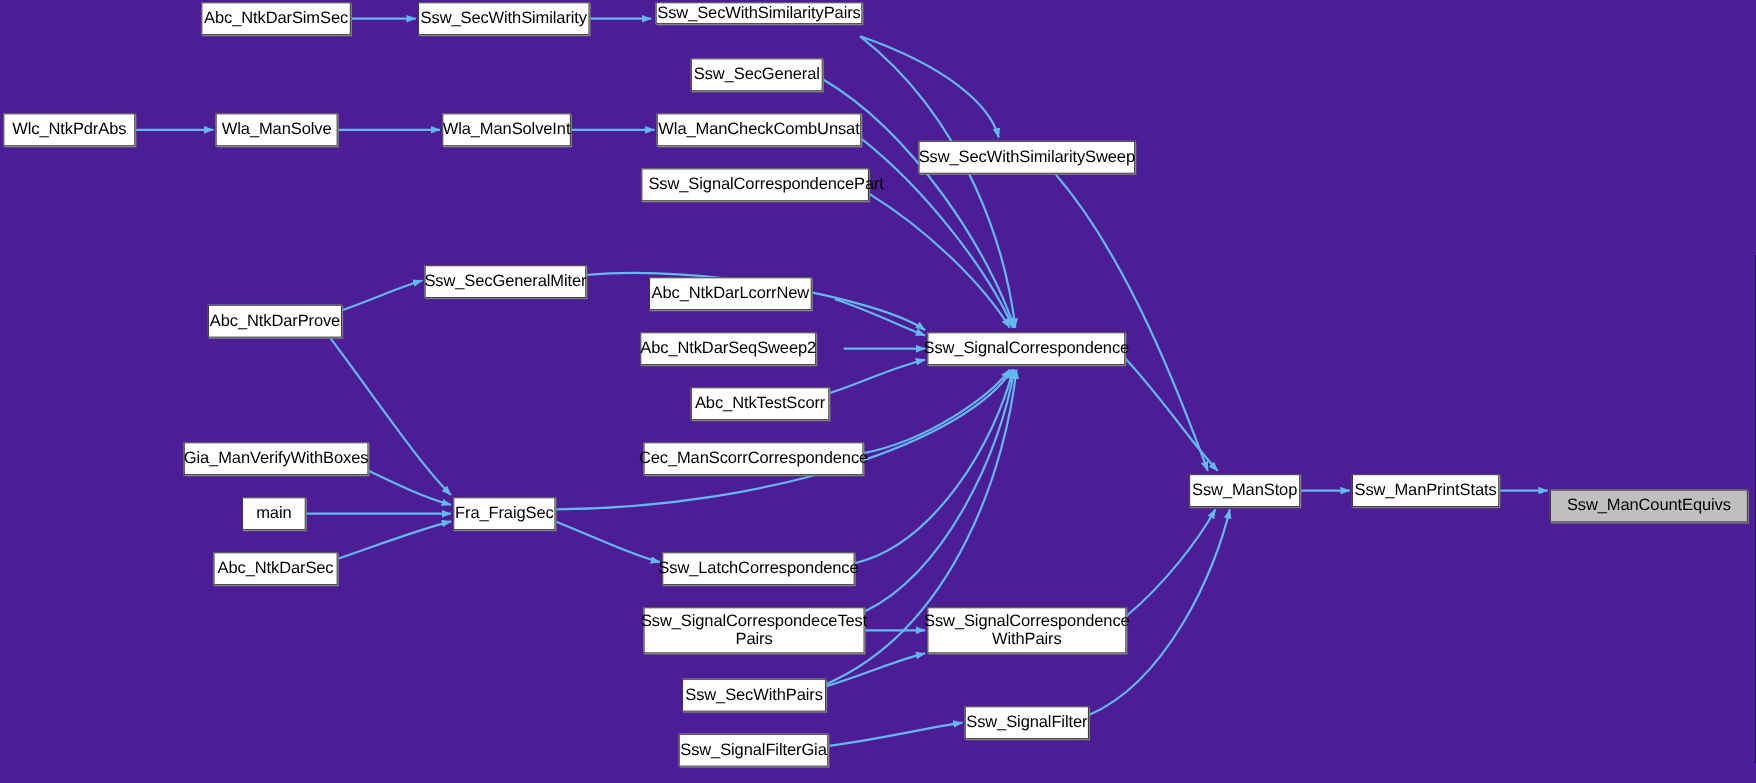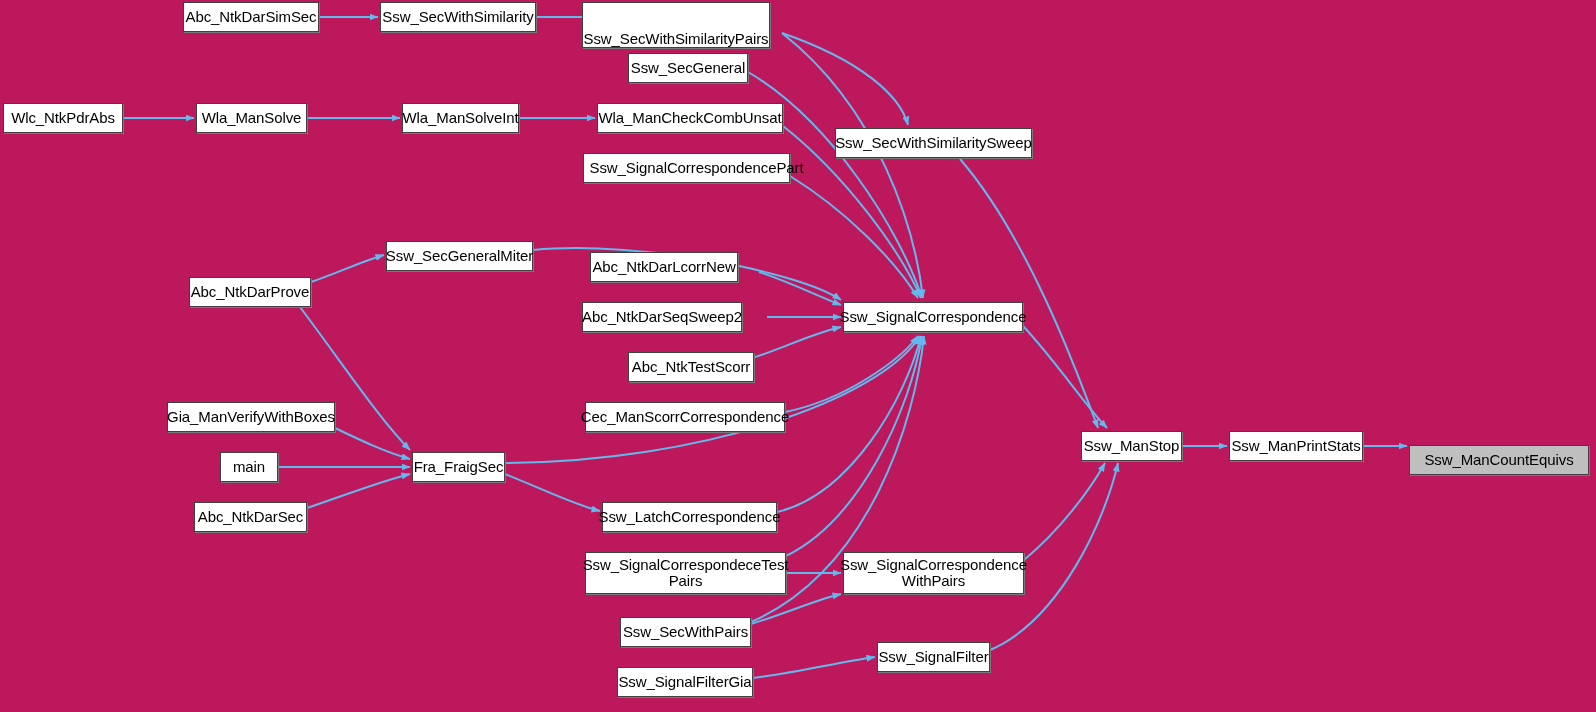--- a/index.html
+++ b/index.html
@@ -1,16 +1,16 @@
 <!DOCTYPE html>
 <html><head>
 <meta charset="utf-8">
 <style>
   html,body{margin:0;padding:0;background:#000;}
-  #canvas{position:relative;width:1596px;height:712px;background:#be185d;overflow:hidden;
+  #canvas{position:relative;width:1596px;height:712px;background:#4c1d95;overflow:hidden;
           font-family:"Liberation Sans", sans-serif;}
   #edges{position:absolute;left:0;top:0;width:1596px;height:712px;}
   .node{position:absolute;box-sizing:border-box;background:#fff;
         border:1px solid #404040;box-shadow:1px 1px 0 0 #7a7a7a;
         display:flex;align-items:center;justify-content:center;
         color:#000;font-size:15px;line-height:1.05;text-align:center;
         white-space:pre-line;letter-spacing:-0.1px;}
   .node.hl{background:#bfbfbf;}
 </style>
 </head>
@@ -53,21 +53,21 @@
       <path d="M 1024,560 C 1060,530 1090,490 1105,463" fill="none" stroke="#63b8ee" stroke-width="2" marker-end="url(#ah)"></path>
       <path d="M 990,650 C 1060,620 1105,520 1118,463" fill="none" stroke="#63b8ee" stroke-width="2" marker-end="url(#ah)"></path>
       <path d="M 1182,446 L 1227,446" fill="none" stroke="#63b8ee" stroke-width="2" marker-end="url(#ah)"></path>
       <path d="M 1363,446 L 1407,446" fill="none" stroke="#63b8ee" stroke-width="2" marker-end="url(#ah)"></path>
       <path d="M 786,573 L 841,573" fill="none" stroke="#63b8ee" stroke-width="2" marker-end="url(#ah)"></path>
       <path d="M 751,624 C 790,612 815,600 841,594" fill="none" stroke="#63b8ee" stroke-width="2" marker-end="url(#ah)"></path>
       <path d="M 753,678 C 800,672 840,662 875,657" fill="none" stroke="#63b8ee" stroke-width="2" marker-end="url(#ah)"></path>
     </svg>
 <div class="node" style="left: 183px; top: 2px; width: 136px; height: 30px;"><span>Abc_NtkDarSimSec</span></div>
     <div class="node" style="left: 380px; top: 2px; width: 156px; height: 30px;"><span>Ssw_SecWithSimilarity</span></div>
-    <div class="node" style="left: 582px; top: 2px; width: 188px; height: 46px; align-items: flex-end;"><span>Ssw_SecWithSimilarityPairs</span></div>
+    <div class="node" style="left: 596px; top: 2px; width: 188px; height: 20px;"><span>Ssw_SecWithSimilarityPairs</span></div>
     <div class="node" style="left: 628px; top: 53px; width: 120px; height: 30px;"><span>Ssw_SecGeneral</span></div>
     <div class="node" style="left: 3px; top: 103px; width: 120px; height: 30px;"><span>Wlc_NtkPdrAbs</span></div>
     <div class="node" style="left: 196px; top: 103px; width: 111px; height: 30px;"><span>Wla_ManSolve</span></div>
     <div class="node" style="left: 402px; top: 103px; width: 117px; height: 30px;"><span>Wla_ManSolveInt</span></div>
     <div class="node" style="left: 597px; top: 103px; width: 186px; height: 30px;"><span>Wla_ManCheckCombUnsat</span></div>
     <div class="node" style="left: 835px; top: 128px; width: 197px; height: 30px;"><span>Ssw_SecWithSimilaritySweep</span></div>
     <div class="node" style="left: 583px; top: 153px; width: 207px; height: 30px; padding-left: 20px;"><span>Ssw_SignalCorrespondencePart</span></div>
     <div class="node" style="left: 386px; top: 241px; width: 147px; height: 30px;"><span>Ssw_SecGeneralMiter</span></div>
     <div class="node" style="left: 590px; top: 252px; width: 148px; height: 30px; text-align: right;"><span>Abc_NtkDarLcorrNew</span></div>
     <div class="node" style="left: 189px; top: 277px; width: 122px; height: 30px;"><span>Abc_NtkDarProve</span></div>

